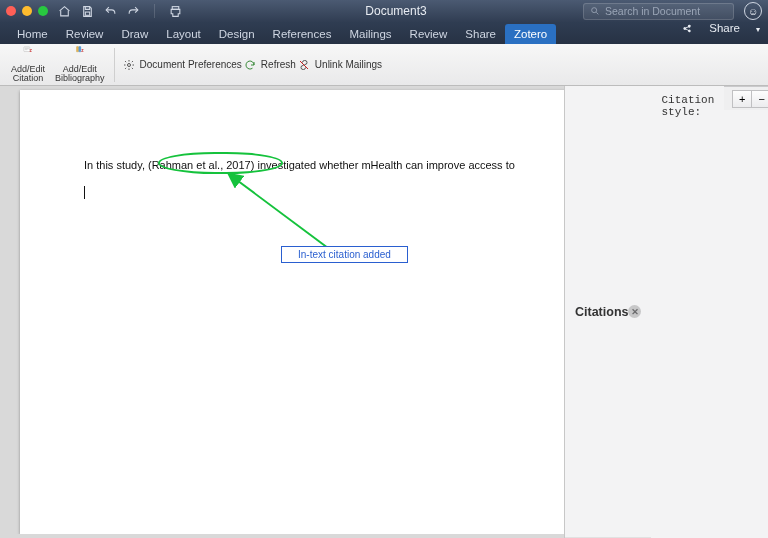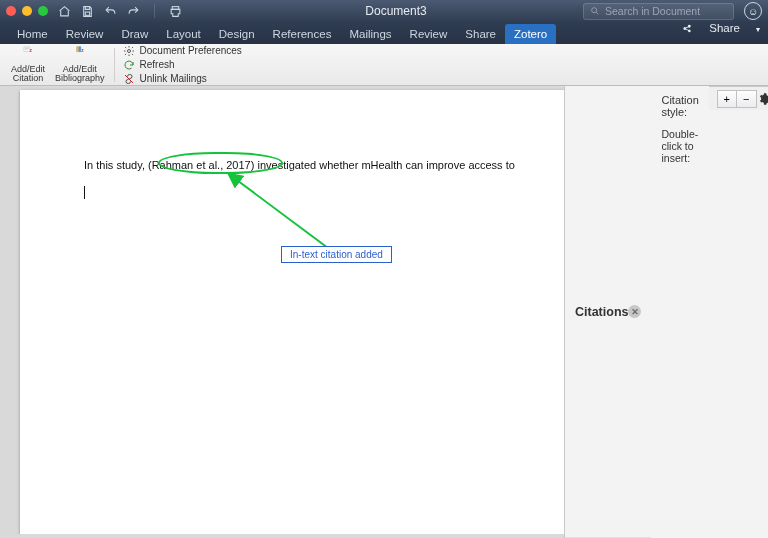--- a/index.html
+++ b/index.html
@@ -27,42 +27,42 @@
   .share { margin-left:auto; color:#e8ecf2; font-size:11.5px; display:flex; align-items:center; gap:16px; padding-bottom:10px;}
   .share svg { width:11px; height:11px; }
   .share .caret { font-size:8px; transform:translateY(1px);}
 
   
   .ribbon { height:42px; background:linear-gradient(#f7f7f7,#e9e9ea); border-bottom:1px solid #bcbcbc; display:flex; align-items:center; padding:2px 6px; gap:0;}
   .rgroup { display:flex; flex-direction:column; align-items:center; justify-content:center; padding:0 5px; height:100%; }
   .rgroup .icon { width:26px; height:22px; }
   .rgroup .lbl { font-size:9px; color:#333; text-align:center; line-height:1; margin-top:12px; white-space:pre; }
   .rdiv { width:1px; height:34px; background:#cfcfcf; margin:0 4px;}
-  .rsub { display:flex; flex-direction:column; gap:2px; padding-left:4px;}
+  .rsub { display:flex; flex-direction:row; gap:2px; padding-left:4px;}
   .rsub .row { display:flex; align-items:center; gap:5px; color:#333; }
   .rsub .row svg { width:12px; height:12px; }
   .rsub .row span { font-size:10px; }
 
   
   .workspace { position:absolute; top:86px; bottom:0; left:0; right:0; background:#d9d9d9; display:flex; }
   .doc-canvas-wrap { flex:1; overflow:hidden; position:relative; }
   .page { position:absolute; left:20px; top:4px; width:612px; height:444px; background:#fff; box-shadow:0 1px 3px rgba(0,0,0,.35); }
   .body-text { position:absolute; left:64px; top:68px; right:48px; font-size:11px; color:#111; line-height:1.35;}
   .citation-highlight { position:relative; display:inline-block; }
   .ellipse { position:absolute; left:138px; top:62px; width:125px; height:22px; border:2px solid #15c23c; border-radius:50%/55%; pointer-events:none;}
-  .callout { position:absolute; left:261px; top:156px; border:1px solid #2a5fd0; background:#fff; color:#2a5fd0; font-size:10px; padding:2px 8px;}
+  .callout { position:absolute; left:261px; top:156px; border:1px solid #2a5fd0; background:#fff; color:#2a5fd0; font-size:10px; padding:2px 16px;}
   .arrow-svg { position:absolute; left:0; top:0; width:522px; height:444px; pointer-events:none;}
   .cursor-line { position:absolute; left:64px; top:96px; width:0; height:13px; border-left:1px solid #111;}
 
   
   .panel { width:204px; background:#f3f3f4; border-left:1px solid #c7c7c7; display:flex; }
   .panel-hdr { display:flex; align-items:center; padding:6px 10px 6px 10px; font-weight:600; font-size:12.5px; color:#333; border-bottom:1px solid #e1e1e1;}
   .panel-hdr .close { margin-left:auto; width:13px; height:13px; border-radius:50%; background:#c7c7c8; color:#6a6a6c; display:flex; align-items:center; justify-content:center; font-size:9px;}
   .panel-body { padding:8px 10px 4px; display:flex; flex-direction:column; gap:7px; }
-  .style-row { display:flex; align-items:flex-end; gap:6px; }
+  .style-row { display:flex; align-items:flex-end; gap:6px;font-family:Liberation Mono, monospace; }
   .style-row label { font-size:11px; color:#333; }
   .style-select { flex:1; display:flex; align-items:center; justify-content:space-between; background:#fff; border:1px solid #b7b7b9; border-radius:3px; height:18px; padding:0 0 0 5px; overflow:hidden;}
   .style-select .val { font-size:11px; }
   .style-select .btn { width:16px; height:18px; background:linear-gradient(#4aa0ff,#1f6fe6); display:flex; align-items:center; justify-content:center;}
   .style-select .btn svg { width:8px; height:10px; }
   .hint { font-size:10.5px; color:#333; padding-top:3px;}
   .cit-list { margin-top:2px; border-top:1px solid #d0d0d2; position:relative; flex:1; overflow:hidden; }
   .cit-list .head { font-size:10px; color:#666; padding:3px 6px; background:#f3f3f4; border-bottom:1px solid #e1e1e1;}
   .rows { height:100%; background:#fff; }
   .rows .r { height:17px; }
@@ -221,21 +221,20 @@
 
   <div class="panel">
     <div class="panel-hdr">
       <span>Citations</span>
       <div class="close">✕</div>
     </div>
     <div class="panel-body">
       <div class="style-row">
         <label>Citation style:</label>
       </div>
-      <div class="hint">Double-click to insert:</div>
     </div>
     <div class="cit-list">
       <div class="head">Citations</div>
       <div class="rows">
         <div class="r"></div>
           <div class="r"></div>
         <div class="r"></div>
           <div class="r"></div>
         <div class="r"></div>
           <div class="r"></div>

